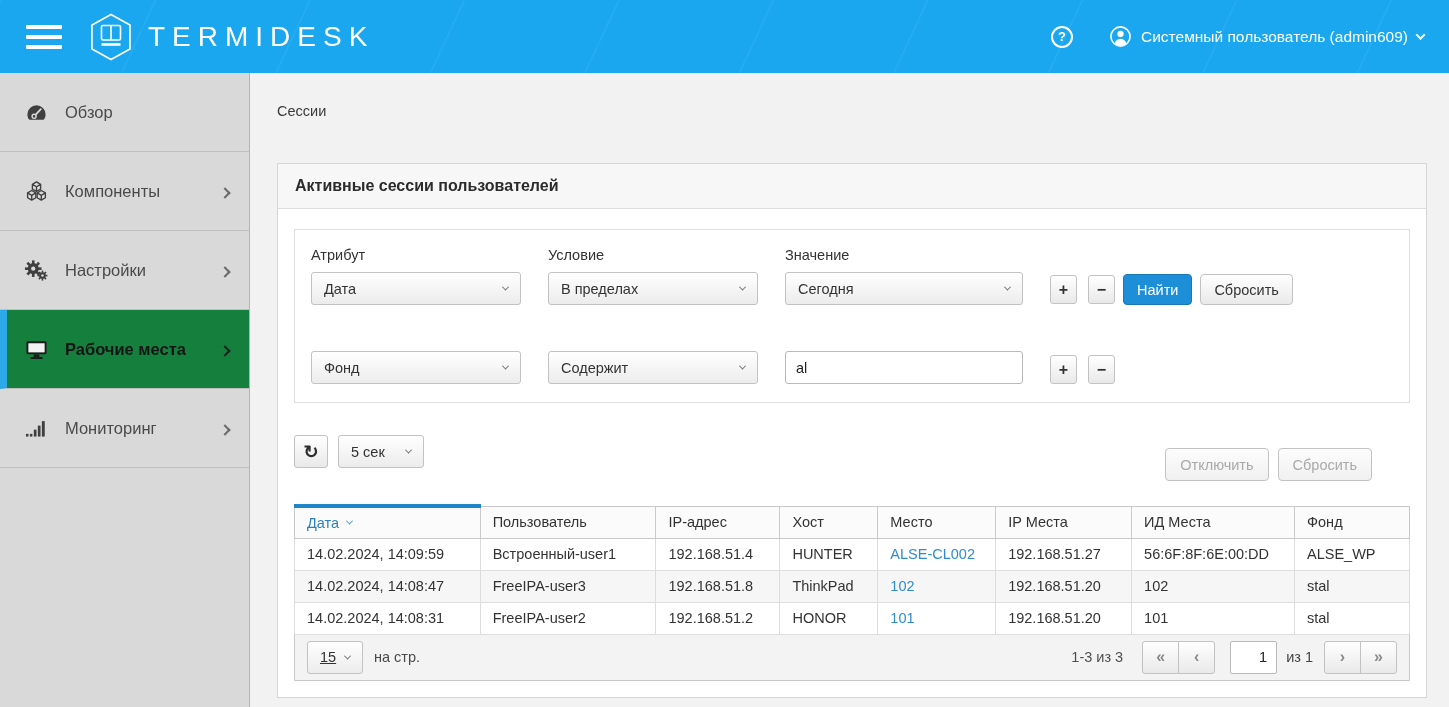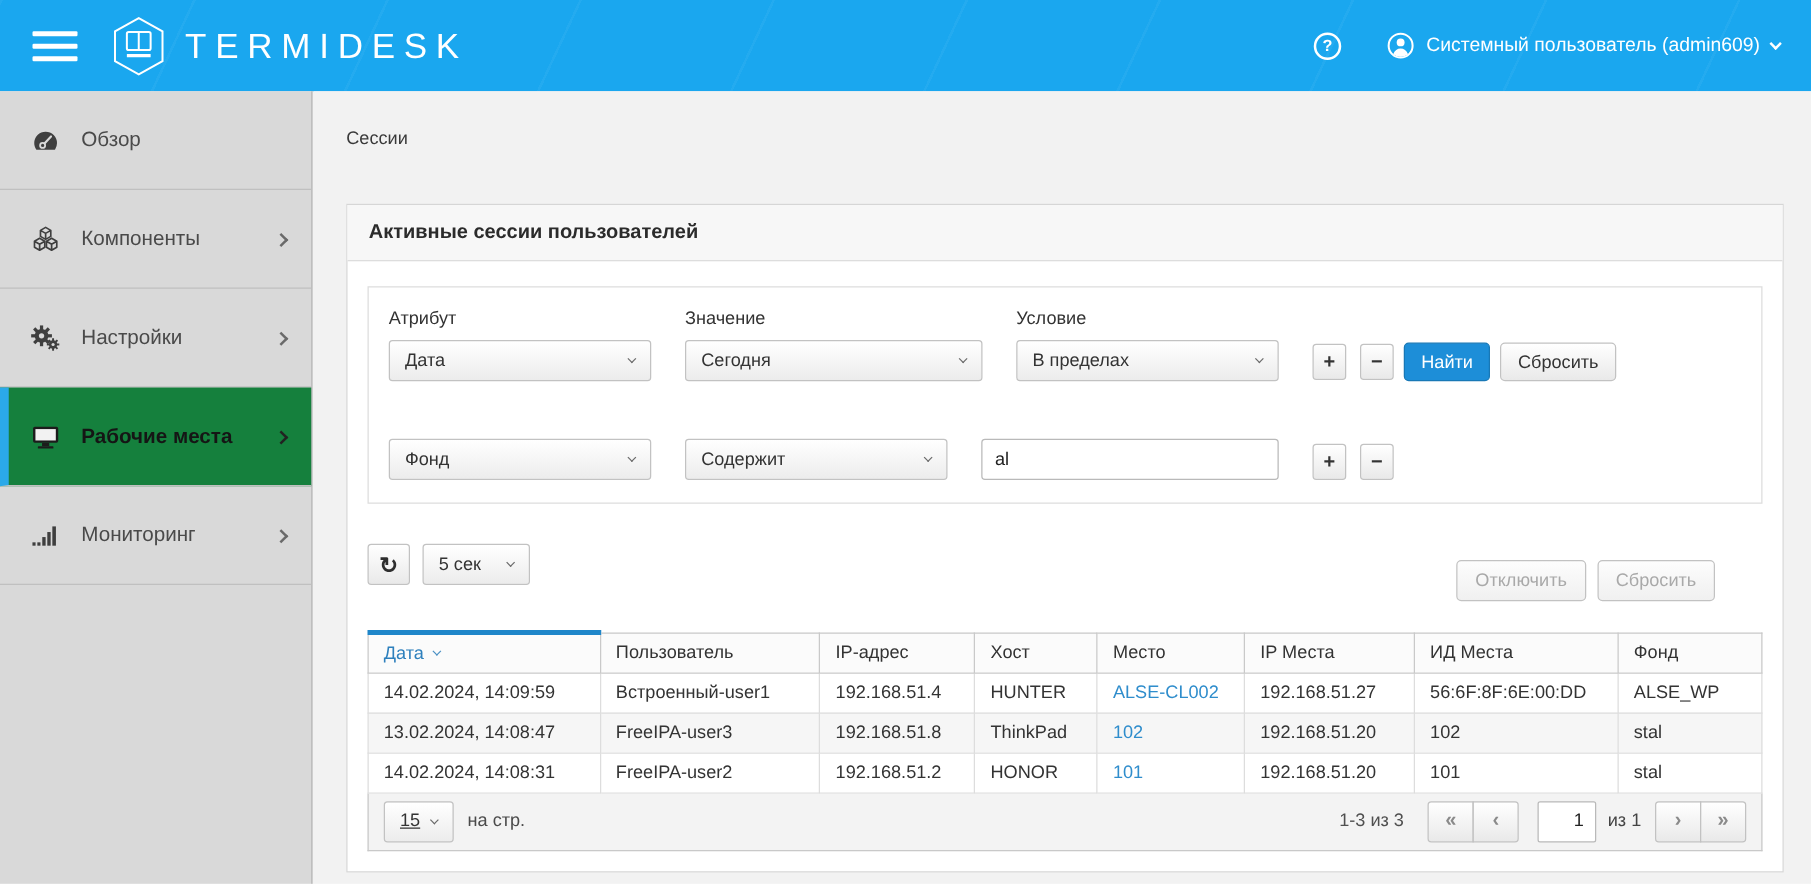--- a/index.html
+++ b/index.html
@@ -225,30 +225,30 @@
       <div class="filter-box">
         <div class="f-row">
           <div class="f-group">
             <div class="f-label">Атрибут</div>
             <div class="select w210">
               <span>Дата</span>
               <span class="chev down small"></span>
             </div>
           </div>
           <div class="f-group">
+            <div class="f-label">Условие</div>
+            <div class="select w210">
+              <span>В пределах</span>
+              <span class="chev down small"></span>
+            </div>
+          </div>
+          <div class="f-group">
             <div class="f-label">Значение</div>
             <div class="select w238">
               <span>Сегодня</span>
-              <span class="chev down small"></span>
-            </div>
-          </div>
-          <div class="f-group">
-            <div class="f-label">Условие</div>
-            <div class="select w210">
-              <span>В пределах</span>
               <span class="chev down small"></span>
             </div>
           </div>
           <div class="btn-cluster">
             <button class="sq-btn">+</button>
             <button class="sq-btn">−</button>
             <button class="btn primary">Найти</button>
             <button class="btn plain">Сбросить</button>
           </div>
         </div>
@@ -321,21 +321,21 @@
             <td>14.02.2024, 14:09:59</td>
             <td>Встроенный-user1</td>
             <td>192.168.51.4</td>
             <td>HUNTER</td>
             <td><span class="cell-link">ALSE-CL002</span></td>
             <td>192.168.51.27</td>
             <td>56:6F:8F:6E:00:DD</td>
             <td>ALSE_WP</td>
           </tr>
           <tr class="striped">
-            <td>13.02.2024, 14:08:47</td>
+            <td>14.02.2024, 14:08:47</td>
             <td>FreeIPA-user3</td>
             <td>192.168.51.8</td>
             <td>ThinkPad</td>
             <td><span class="cell-link">102</span></td>
             <td>192.168.51.20</td>
             <td>102</td>
             <td>stal</td>
           </tr>
           <tr>
             <td>14.02.2024, 14:08:31</td>

